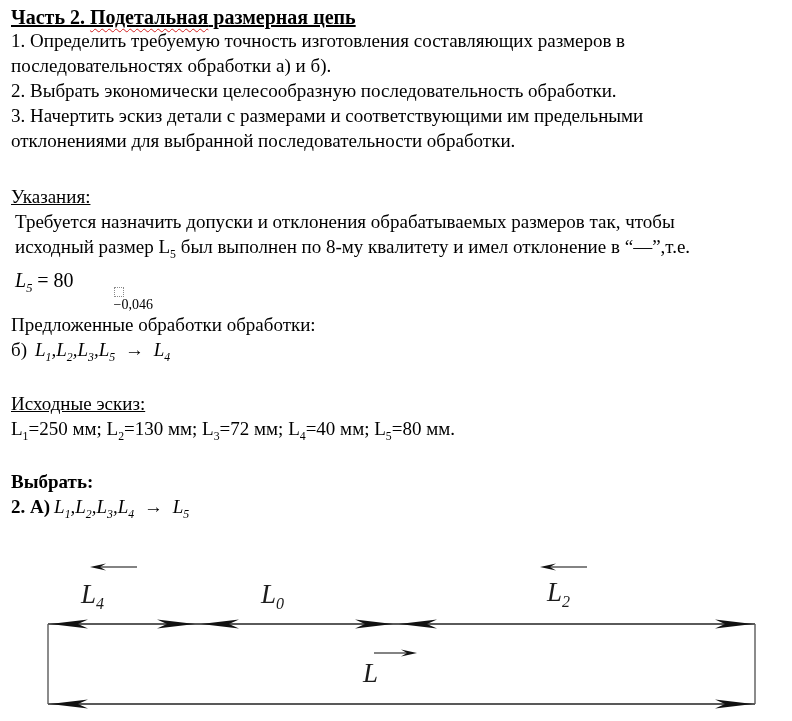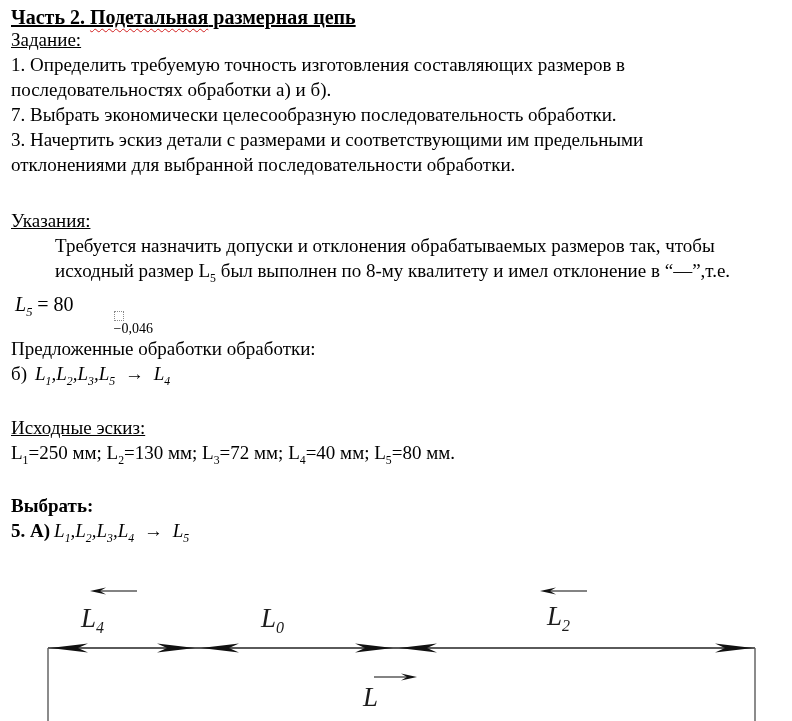--- a/index.html
+++ b/index.html
@@ -17,21 +17,21 @@
   .title-underline { text-decoration: underline; text-align: right; }
   .spell-error {
     text-decoration: underline wavy #d21f1f;
     text-decoration-thickness: 1px;
     text-underline-offset: 4px;
   }
 
   .h-line { line-height: 24px; }
   .h-underlined { text-decoration: underline; }
   .body-line { line-height: 25px; white-space: nowrap; }
-  .indented { padding-left: 4px; margin-left: 40px; }
+  .indented { padding-left: 4px; }
   .gap-a { height: 32px; }
   .gap-b { height: 21px; }
   .gap-c { height: 22px; }
 
   .formula-line { line-height: 26px; padding-left: 4px; font-size: 20px; white-space: nowrap; }
   .math { font-style: italic; }
   .math sub, sub { font-size: 0.62em; }
   .marr { padding: 0 5px; font-style: normal; }
   .supsub {
     display: inline-flex; flex-direction: column; align-items: flex-start;
@@ -64,26 +64,23 @@
 <body>
 
 <div class="doc">
 
   <div class="title-line">
     <span class="title-underline">
       <span>Часть 2. </span><span class="spell-error">Подетальная</span><span> размерная цепь</span>
     </span>
   </div>
 
-  <div class="h-line">
-    <span class="h-underlined">Задание:</span>
-  </div>
   <div class="body-line">1. Определить требуемую точность изготовления составляющих размеров в</div>
   <div class="body-line">последовательностях обработки а) и б).</div>
-  <div class="body-line">7. Выбрать экономически целесообразную последовательность обработки.</div>
+  <div class="body-line">2. Выбрать экономически целесообразную последовательность обработки.</div>
   <div class="body-line">3. Начертить эскиз детали с размерами и соответствующими им предельными</div>
   <div class="body-line">отклонениями для выбранной последовательности обработки.</div>
 
   <div class="gap-a"></div>
 
   <div class="h-line">
     <span class="h-underlined">Указания:</span>
   </div>
   <div class="body-line indented">Требуется назначить допуски и отклонения обрабатываемых размеров так, чтобы</div>
   <div class="body-line indented">исходный размер L<sub>5</sub> был выполнен по 8-му квалитету и имел отклонение в “—”,т.е.</div>
@@ -107,21 +104,21 @@
 
   <div class="h-line">
     <span class="h-underlined">Исходные эскиз:</span>
   </div>
   <div class="body-line">L<sub>1</sub>=250 мм; L<sub>2</sub>=130 мм; L<sub>3</sub>=72 мм; L<sub>4</sub>=40 мм; L<sub>5</sub>=80 мм.</div>
 
   <div class="gap-c"></div>
 
   <div class="heading-bold">Выбрать:</div>
   <div class="solution-line">
-    <span class="solution-label">5. А)</span><span class="math">L<sub>1</sub>,L<sub>2</sub>,L<sub>3</sub>,L<sub>4</sub> <span class="marr">→</span> L<sub>5</sub></span>
+    <span class="solution-label">2. А)</span><span class="math">L<sub>1</sub>,L<sub>2</sub>,L<sub>3</sub>,L<sub>4</sub> <span class="marr">→</span> L<sub>5</sub></span>
   </div>
 
 </div>
 
 <div class="diagram">
   <svg width="792" height="179" viewBox="0 0 792 179">
 
     <line x1="48" y1="77" x2="755" y2="77" stroke="#5a5a5a" stroke-width="1.8"></line>
     <line x1="48" y1="157" x2="755" y2="157" stroke="#222222" stroke-width="1.6"></line>
     <line x1="48" y1="77" x2="48" y2="157" stroke="#5a5a5a" stroke-width="1.4"></line>

